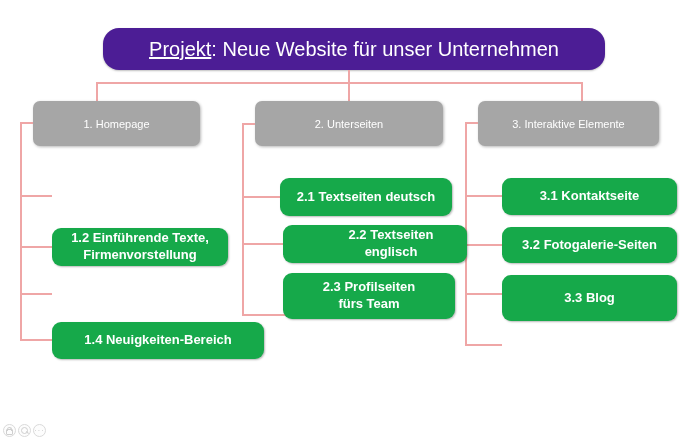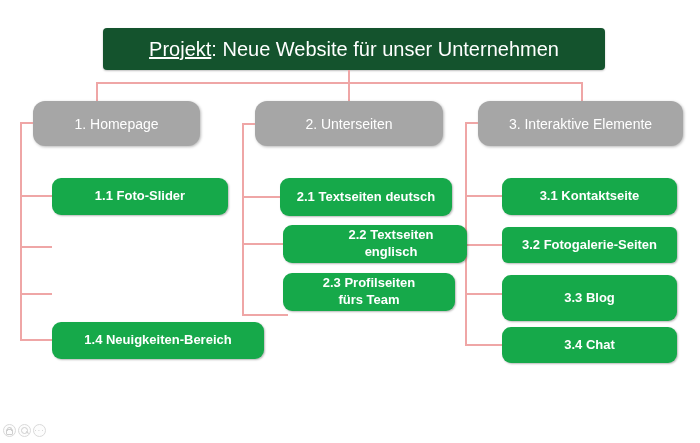--- a/index.html
+++ b/index.html
@@ -6,44 +6,44 @@
   .canvas {
     position:relative; width:700px; height:443px; background:#ffffff;
     font-family:"Liberation Sans","DejaVu Sans",sans-serif; overflow:hidden;
   }
   .node {
     position:absolute; color:#ffffff; display:flex; align-items:center; justify-content:center;
     text-align:center; box-sizing:border-box;
   }
   .root {
     left:103px; top:28px; width:502px; height:42px;
-    background:#14532d; border-radius:4px; font-size:20px;
+    background:#4c1d95; border-radius:16px; font-size:20px;
     box-shadow:0 1px 2px rgba(0,0,0,.25);
   }
   .root .u { text-decoration:underline; }
   .branch {
-    background:#a6a6a6; border-radius:12px; font-size:14px;
+    background:#a6a6a6; border-radius:7px; font-size:11px;
     box-shadow:1px 1px 3px rgba(0,0,0,.28);
   }
   .g1 { left:33px;  top:101px; width:167px; height:45px; }
   .g2 { left:255px; top:101px; width:188px; height:45px; }
-  .g3 { left:478px; top:101px; width:205px; height:45px; }
+  .g3 { left:478px; top:101px; width:181px; height:45px; }
   .leaf {
     background:#16a94a; border-radius:9px; font-size:13px; font-weight:bold;
     line-height:1.3; padding:0 7px; box-shadow:1px 1px 2px rgba(0,0,0,.28);
   }
   .c1-1 { left:52px;  top:178px; width:176px; height:37px; }
   .c1-2 { left:52px;  top:228px; width:176px; height:38px; }
   .c1-3 { left:52px;  top:275px; width:176px; height:38px; }
   .c1-4 { left:52px;  top:322px; width:212px; height:37px; }
   .c2-1 { left:280px; top:178px; width:172px; height:38px; }
   .c2-2 { left:283px; top:225px; width:184px; height:38px;padding-left:39px; }
-  .c2-3 { left:283px; top:273px; width:172px; height:38px; padding:0 28px;text-align:center; }
+  .c2-3 { left:283px; top:273px; width:172px; height:46px; padding:0 28px;text-align:center; }
   .c3-1 { left:502px; top:178px; width:175px; height:37px;text-align:center; }
-  .c3-2 { left:502px; top:227px; width:175px; height:36px;border-radius:6px; }
+  .c3-2 { left:502px; top:227px; width:175px; height:36px; }
   .c3-3 { left:502px; top:275px; width:175px; height:46px; }
   .c3-4 { left:502px; top:327px; width:175px; height:36px; }
   .c3-5 { left:502px; top:375px; width:175px; height:40px; }
   .line { position:absolute; background:#efa6a6; }
 
   
   .ctrl {
     position:absolute; top:424px; width:13px; height:13px; box-sizing:border-box;
     border:1px solid #dadada; border-radius:50%; background:#fdfdfd;
     display:flex; align-items:center; justify-content:center; cursor:pointer;
@@ -98,22 +98,22 @@
   <div class="line" style="left:242px; top:243px; width:41px; height:2px;"></div>
   <div class="line" style="left:242px; top:314px; width:46px; height:2px;"></div>
 
   <div class="line" style="left:465px; top:122px; width:13px; height:2px;"></div>
   <div class="line" style="left:465px; top:122px; width:2px; height:224px;"></div>
   <div class="line" style="left:465px; top:195px; width:37px; height:2px;"></div>
   <div class="line" style="left:465px; top:244px; width:37px; height:2px;"></div>
   <div class="line" style="left:465px; top:293px; width:37px; height:2px;"></div>
   <div class="line" style="left:465px; top:344px; width:37px; height:2px;"></div>
 
-  <div class="node leaf c1-1">
-    <span>1.1 Foto-Slider</span>
+  <div class="node leaf c1-2">
+    <span>1.2 Einführende Texte, Firmenvorstellung</span>
   </div>
   <div class="node leaf c1-4">
     <span>1.4 Neuigkeiten-Bereich</span>
   </div>
 
   <div class="node leaf c2-1">
     <span>2.1 Textseiten deutsch</span>
   </div>
   <div class="node leaf c2-2">
     <span>2.2 Textseiten englisch</span>
@@ -124,23 +124,20 @@
 
   <div class="node leaf c3-1">
     <span>3.1 Kontaktseite</span>
   </div>
   <div class="node leaf c3-2">
     <span>3.2 Fotogalerie-Seiten</span>
   </div>
   <div class="node leaf c3-3">
     <span>3.3 Blog</span>
   </div>
-  <div class="node leaf c3-4">
-    <span>3.4 Chat</span>
-  </div>
 
   <div class="ctrl ctrl-1">
     <span class="ic-lock"></span>
   </div>
   <div class="ctrl ctrl-2">
     <span class="ic-zoom"></span>
   </div>
   <div class="ctrl ctrl-3">
     <span class="ic-more">···</span>
   </div>

